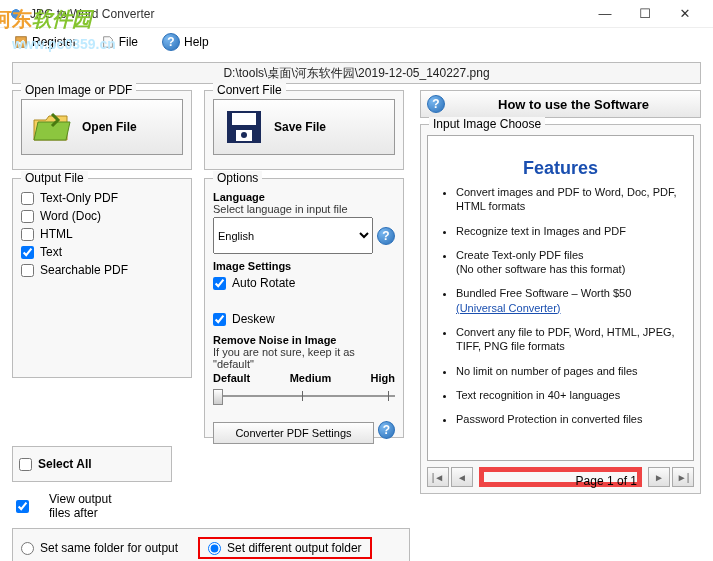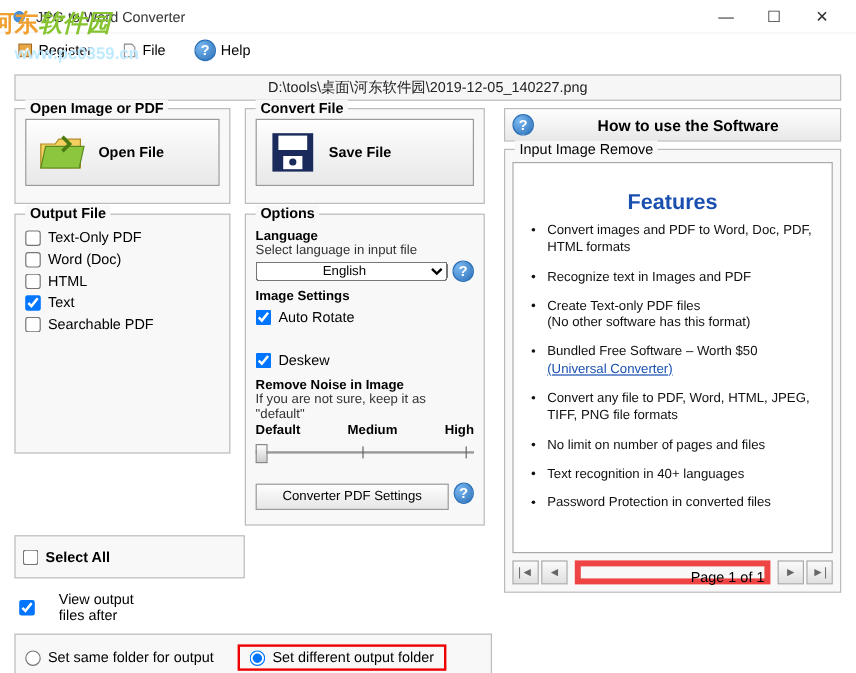--- a/index.html
+++ b/index.html
@@ -10,44 +10,44 @@
 .winbtns { display: flex; gap: 0; }
 .winbtn { width: 40px; height: 28px; display: flex; align-items: center; justify-content: center; font-size: 13px; color: #333; cursor: pointer; }
 .menubar { height: 28px; display: flex; align-items: center; padding: 0 8px; gap: 12px; background: #fff; }
 .menuitem { display: flex; align-items: center; gap: 4px; padding: 2px 6px; font-size: 12px; cursor: pointer; }
 .menuicon { width: 14px; height: 14px; display: inline-block; }
 .pathbar { margin: 6px 12px; height: 22px; border: 1px solid #bbb; background: #f6f6f6; display: flex; align-items: center; justify-content: center; font-size: 12px; color: #222; }
 .content { display: flex; padding: 0 12px 8px 12px; gap: 10px; }
 .leftcol { display: flex; flex-direction: column; gap: 8px; width: 398px; }
 .row1 { display: flex; gap: 12px; }
 .group { border: 1px solid #bbb; padding: 8px 8px 8px 8px; position: relative; background: #f8f8f8; }
-.grouptitle { position: absolute; top: -8px; left: 8px; background: #f8f8f8; padding: 0 4px; font-weight: bold; font-size: 12px; }
+.grouptitle { position: absolute; top: -8px; left: 8px; background: #f8f8f8; padding: 0 4px; font-weight: normal; font-size: 12px; }
 .openbox { width: 180px; height: 80px; }
 .convertbox { width: 200px; height: 80px; }
 .bigbtn { display: flex; align-items: center; gap: 10px; border: 1px solid #999; background: linear-gradient(#fefefe,#e8e8e8); padding: 6px 10px; height: 56px; cursor: pointer; font-size: 12px; font-weight: bold; }
 .openicon { width: 40px; height: 38px; }
 .saveicon { width: 40px; height: 38px; }
 .row2 { display: flex; gap: 12px; }
 .outputfile { width: 180px; height: 200px; }
 .options { width: 200px; height: 260px; }
 .chk { display: flex; align-items: center; gap: 6px; margin: 4px 0; font-size: 12px; }
 .chk input { width: 13px; height: 13px; }
 .smalllabel { font-weight: bold; font-size: 11px; margin-top: 4px; }
 .subtext { font-size: 11px; color: #333; }
 .langrow { display: flex; gap: 4px; align-items: center; margin: 2px 0 6px 0; }
-select { font-size: 11px; height: 16px; flex: 1; text-align: center; }
+select { font-size: 11px; height: 37px; flex: 1; }
 .helpbtn { width: 18px; height: 18px; border-radius: 50%; background: radial-gradient(circle at 30% 30%, #7ab8f0, #2a6fb8); color: #fff; font-weight: bold; font-size: 12px; display: flex; align-items: center; justify-content: center; cursor: pointer; border: 1px solid #2a6fb8; }
 .chkrow2 { display: flex; gap: 14px; flex-direction: column; }
 .slider-labels { display: flex; justify-content: space-between; font-size: 11px; margin-top: 2px; font-weight: bold; }
 .slider { width: 100%; height: 20px; position: relative; margin-top: 2px; }
 .slider .track { position: absolute; top: 9px; left: 0; right: 0; height: 2px; background: #999; }
 .slider .tick { position: absolute; top: 5px; width: 1px; height: 10px; background: #666; }
 .slider .thumb { position: absolute; top: 3px; width: 10px; height: 16px; background: linear-gradient(#fefefe,#ccc); border: 1px solid #888; }
 .extra { display: flex; gap: 12px; align-items: flex-start; }
-.selectall { width: 192px; border: 1px solid #bbb; padding: 6px; background: #f8f8f8; }
+.selectall { width: 160px; border: 1px solid #bbb; padding: 6px; background: #f8f8f8; }
 .viewoutput { display: flex; align-items: center; gap: 20px; padding-left: 4px; margin-top: 2px; }
 .pdfbtn { border: 1px solid #999; background: linear-gradient(#fefefe,#e6e6e6); padding: 4px 8px; font-size: 11px; cursor: pointer; width: 170px; text-align: center; margin-top: 6px; }
 .choose { border: 1px solid #bbb; padding: 8px; background: #f8f8f8; position: relative; display: flex; gap: 20px; align-items: center; }
 .radio { display: flex; align-items: center; gap: 6px; font-size: 12px; }
 .redbox { border: 2px solid #e00; padding: 2px 8px; }
 .rightcol { flex: 1; display: flex; flex-direction: column; gap: 6px; }
 .howto { display: flex; align-items: center; gap: 8px; border: 1px solid #bbb; background: linear-gradient(#fefefe,#e8e8e8); padding: 4px 6px; font-weight: bold; font-size: 13px; cursor: pointer; }
 .preview { border: 1px solid #bbb; padding: 6px; background: #f8f8f8; position: relative; height: 370px; display: flex; flex-direction: column; }
 .preview .grouptitle2 { position: absolute; top: -8px; left: 8px; background: #f8f8f8; padding: 0 4px; font-size: 12px; }
 .previewinner { border: 1px solid #aaa; background: #fff; flex: 1; padding: 22px 10px; overflow: hidden; margin-top: 4px; }
@@ -223,21 +223,21 @@
     </div>
 
   </div>
 
   <div class="rightcol">
     <div class="howto">
       <div class="helpbtn">?</div>
       <span style="flex:1;text-align:center">How to use the Software</span>
     </div>
     <div class="preview">
-      <div class="grouptitle2">Input Image Remove</div>
+      <div class="grouptitle2">Input Image Choose</div>
       <div class="previewinner">
         <div class="feathead">Features</div>
         <ul class="featlist">
           <li>Convert images and PDF to Word, Doc, PDF, HTML formats</li>
           <li><span>Recognize text in Images and PDF</span></li>
           <li><span>Create Text-only PDF files</span><br><span>(No other software has this format)</span></li>
           <li><span>Bundled Free Software – Worth $50</span><br><span class="link">(Universal Converter)</span></li>
           <li>Convert any file to PDF, Word, HTML, JPEG, TIFF, PNG file formats</li>
           <li>No limit on number of pages and files</li>
           <li>Text recognition in 40+ languages</li>

